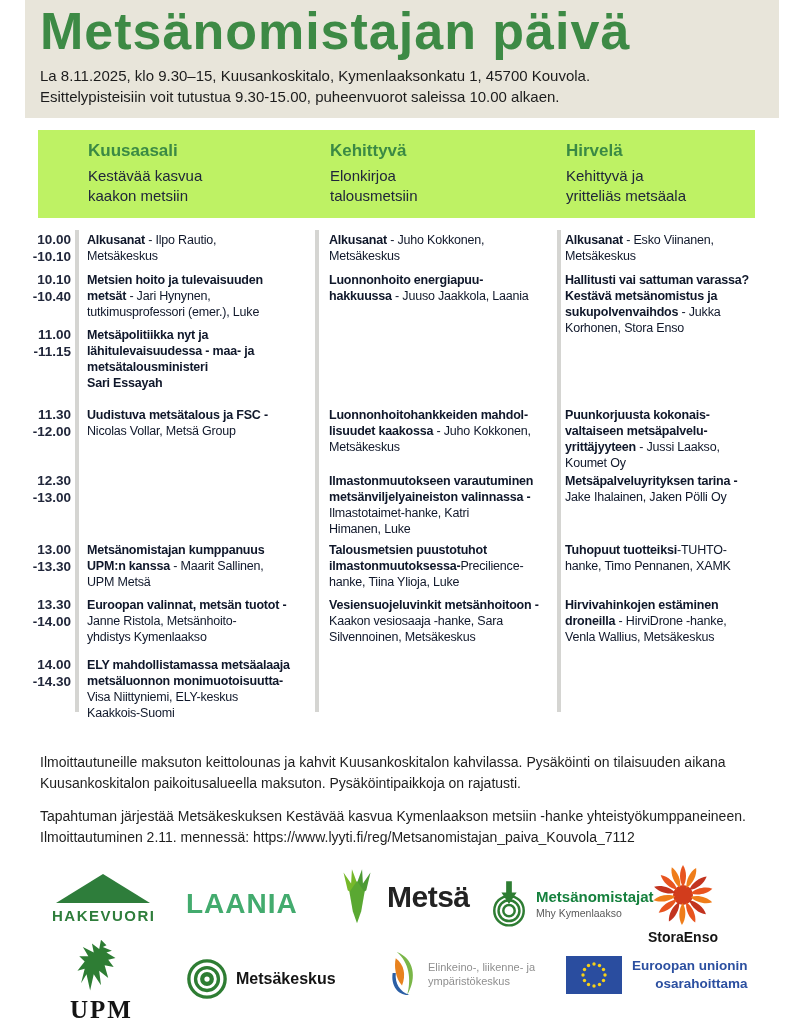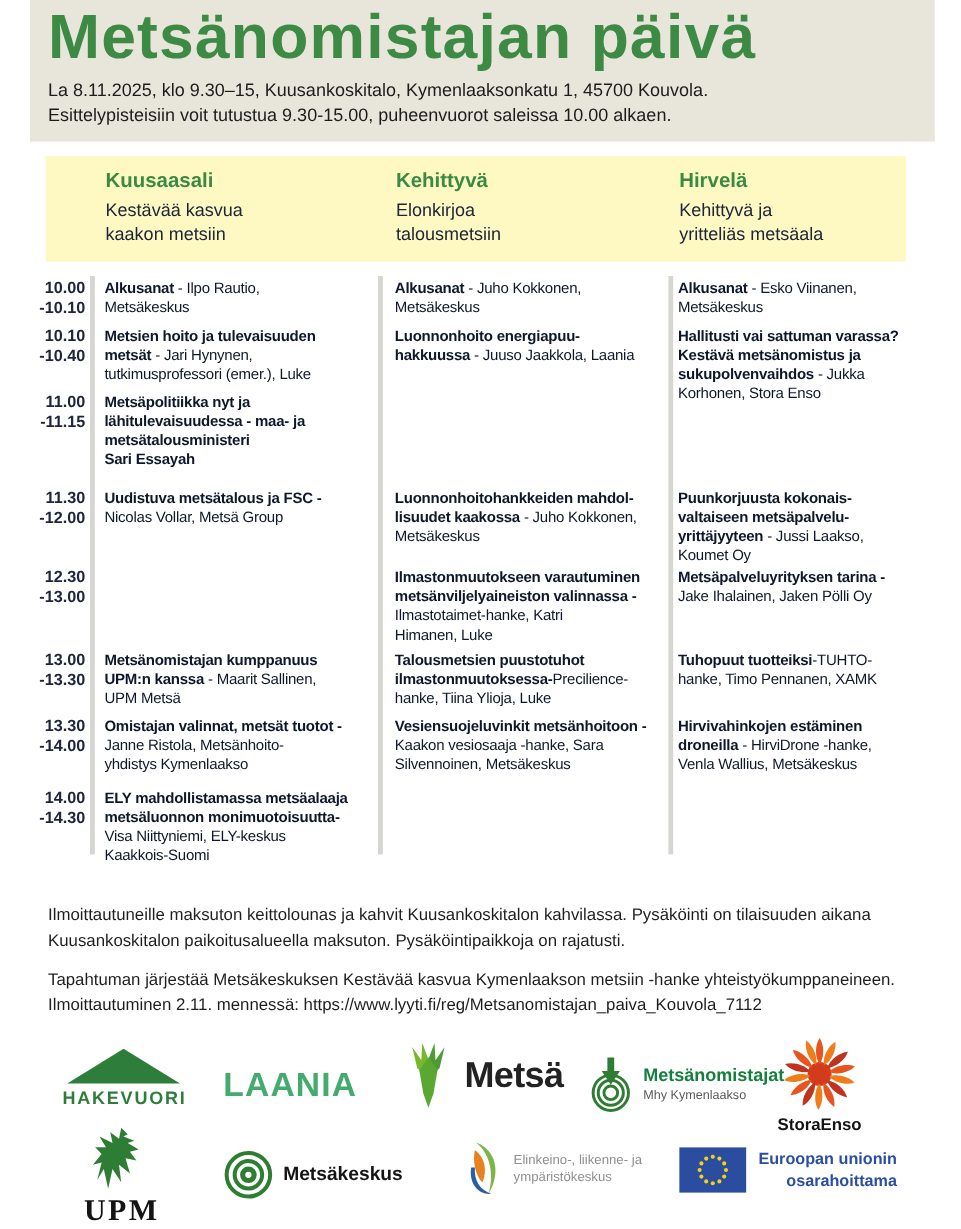--- a/index.html
+++ b/index.html
@@ -5,21 +5,21 @@
   html,body{margin:0;padding:0;background:#ffffff;}
   .page{position:relative;width:801px;height:1024px;background:#ffffff;
         font-family:"Liberation Sans",sans-serif;color:#20263a;overflow:hidden;}
 
   
   .header-block{position:absolute;left:25px;top:0;width:754px;height:118px;background:#e8e5da;box-sizing:border-box;padding:4px 0 0 15px;}
   .title{font-size:52px;font-weight:bold;color:#3d8a45;letter-spacing:1px;line-height:1.05;white-space:nowrap;}
   .subtitle{margin-top:6px;font-size:15px;color:#1c1c1c;line-height:1.45;white-space:pre-line;}
 
   
-  .band{position:absolute;left:38px;top:130px;width:717px;height:88px;background:#fef9c3;}
+  .band{position:absolute;left:38px;top:130px;width:717px;height:88px;background:#bef264;}
   .venue{position:absolute;top:11px;}
   .venue.v1{left:50px;} .venue.v2{left:292px;} .venue.v3{left:528px;}
   .venue-name{font-size:17px;font-weight:bold;color:#3b8a44;}
   .venue-tagline{margin-top:5px;font-size:15px;color:#20263a;line-height:1.35;white-space:pre-line;}
 
   
   .schedule{position:absolute;left:25px;top:230px;width:756px;height:495px;}
   .divider{position:absolute;top:0;width:4px;height:482px;background:#d5d5d2;}
   .d1{left:50px;} .d2{left:290px;} .d3{left:532px;}
   .time{position:absolute;left:0;width:46px;text-align:right;font-weight:bold;
@@ -154,21 +154,21 @@
 
     <div class="ev cA r6"><b>Metsänomistajan kumppanuus
 UPM:n kanssa</b><span> - Maarit Sallinen,
 UPM Metsä</span></div>
     <div class="ev cB r6"><b>Talousmetsien puustotuhot
 ilmastonmuutoksessa-</b><span>Precilience-
 hanke, Tiina Ylioja, Luke</span></div>
     <div class="ev cC r6"><b>Tuhopuut tuotteiksi</b><span>-TUHTO-
 hanke, Timo Pennanen, XAMK</span></div>
 
-    <div class="ev cA r7"><b>Omistajan valinnat, metsät tuotot -</b><span>
+    <div class="ev cA r7"><b>Euroopan valinnat, metsän tuotot -</b><span>
 Janne Ristola, Metsänhoito-
 yhdistys Kymenlaakso</span></div>
     <div class="ev cB r7"><b>Vesiensuojeluvinkit metsänhoitoon -</b><span>
 Kaakon vesiosaaja -hanke, Sara
 Silvennoinen, Metsäkeskus</span></div>
     <div class="ev cC r7"><b>Hirvivahinkojen estäminen
 droneilla</b><span> - HirviDrone -hanke,
 Venla Wallius, Metsäkeskus</span></div>
 
     <div class="ev cA r8"><b>ELY mahdollistamassa metsäalaaja

